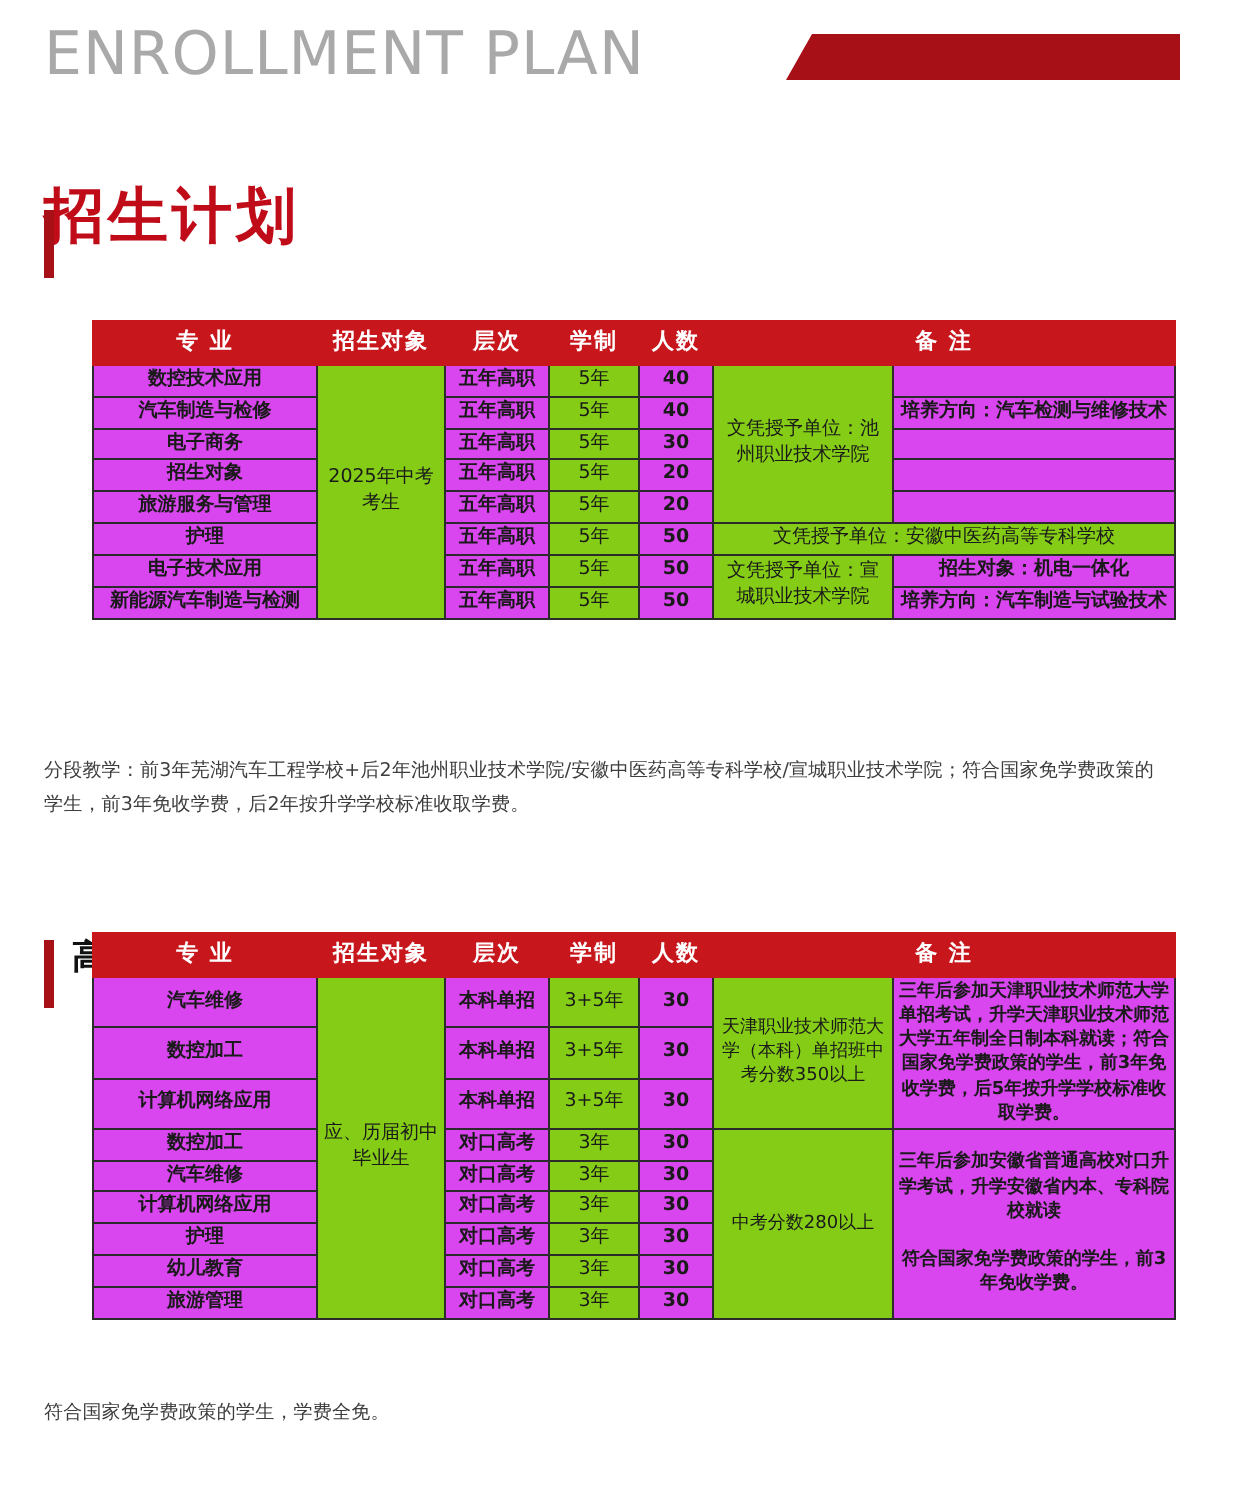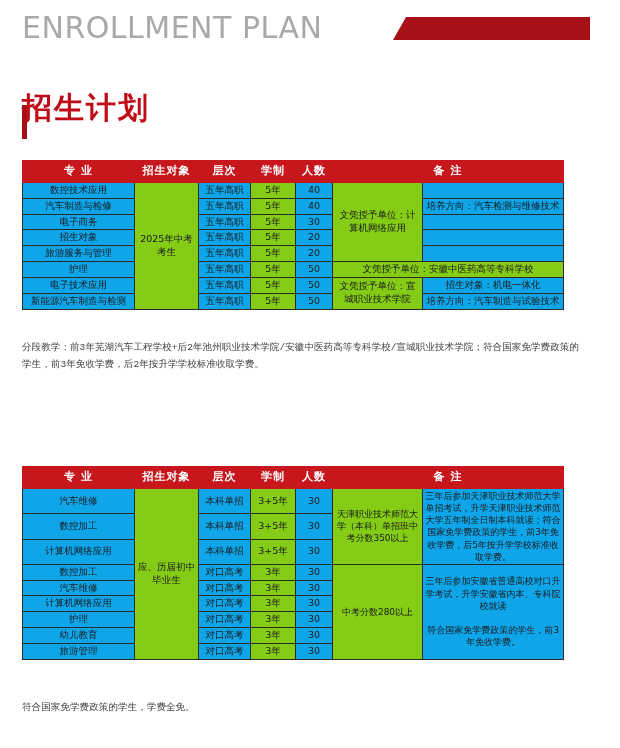--- a/index.html
+++ b/index.html
@@ -55,20 +55,21 @@
 
   #sec1 { position: absolute; left: 22px; top: 102px; width: 560px; height: 44px; }
   #sec2 { position: absolute; left: 22px; top: 427px; width: 560px; height: 44px; margin-top: 40px; }
 
   
   table.plan {
     border-collapse: collapse;
     table-layout: fixed;
     font-size: 9.5px;
     position: absolute;
+    margin-left: 24px;
   }
   #table1 { left: 22px; top: 160px; width: 541px; }
   #table2 { left: 22px; top: 466px; width: 541px; }
 
   table.plan th, table.plan td {
     border: 1px solid #2b2b2b;
     text-align: center;
     vertical-align: middle;
     padding: 1px 2px;
     line-height: 1.35;
@@ -77,21 +78,21 @@
   table.plan thead th {
     background: #c8161d;
     color: #ffffff;
     font-weight: 700;
     font-size: 11px;
     height: 19px;
     letter-spacing: 1px;
     border-color: #c8161d;
   }
   .cell-gray { background: #84cc16; }
-  .cell-white { background: #0ea5e9; }
+  .cell-white { background: #d946ef; font-weight: bold; }
 
   
   .c-major  { width: 112px; }
   .c-target { width: 64px; }
   .c-level  { width: 52px; }
   .c-years  { width: 45px; }
   .c-count  { width: 37px; }
   .c-noteA  { width: 90px; }
   .c-noteB  { width: 141px; }
 
@@ -100,21 +101,21 @@
   td.note-wide { font-size: 9.5px; }
 
   
   .note {
     position: absolute;
     font-size: 9.5px;
     color: #3d3d3d;
     line-height: 1.75;
     letter-spacing: 0.1px;
   }
-  #note1 { left: 22px; top: 340px; width: 560px; font-family: Liberation Mono, monospace; }
+  #note1 { left: 22px; top: 378px; width: 560px; }
   #note2 { left: 22px; top: 699px; width: 560px; }
 </style>
 </head>
 <body>
 
 <div class="header">
   <div class="title-en">ENROLLMENT PLAN</div>
   <div class="title-cn">招生计划</div>
   <div class="header-banner"></div>
 </div>
@@ -144,21 +145,21 @@
     </tr>
   </thead>
   <tbody>
 
     <tr>
       <td class="major cell-white">数控技术应用</td>
       <td class="cell-gray" rowspan="8">2025年中考考生</td>
       <td class="cell-white">五年高职</td>
       <td class="cell-gray">5年</td>
       <td class="cell-white">40</td>
-      <td class="cell-gray note-wide" rowspan="5">文凭授予单位：计算机网络应用</td>
+      <td class="cell-gray note-wide" rowspan="5">文凭授予单位：池州职业技术学院</td>
       <td class="cell-white note-wide"></td>
     </tr>
 
     <tr>
       <td class="major cell-white">汽车制造与检修</td>
       <td class="cell-white">五年高职</td>
       <td class="cell-gray">5年</td>
       <td class="cell-white">40</td>
       <td class="cell-white note-wide">培养方向：汽车检测与维修技术</td>
     </tr>

